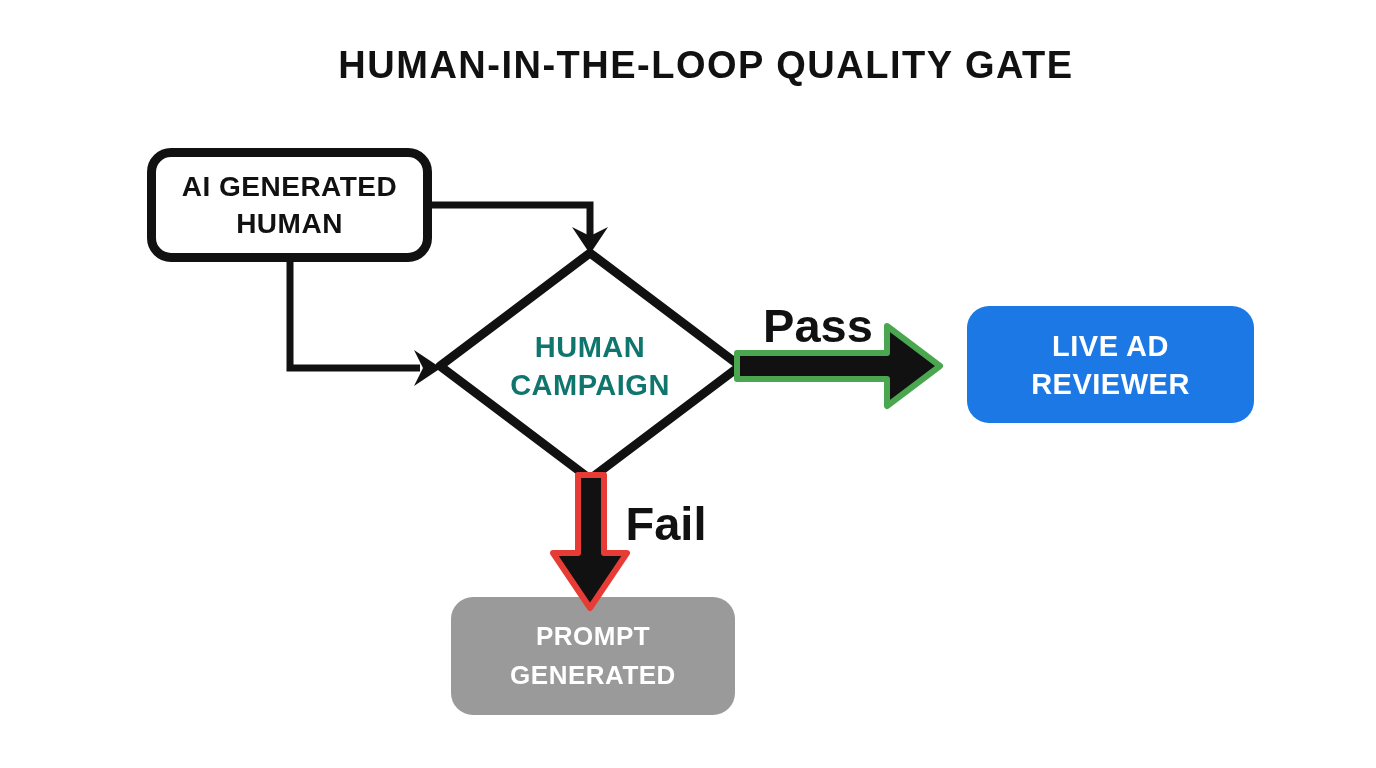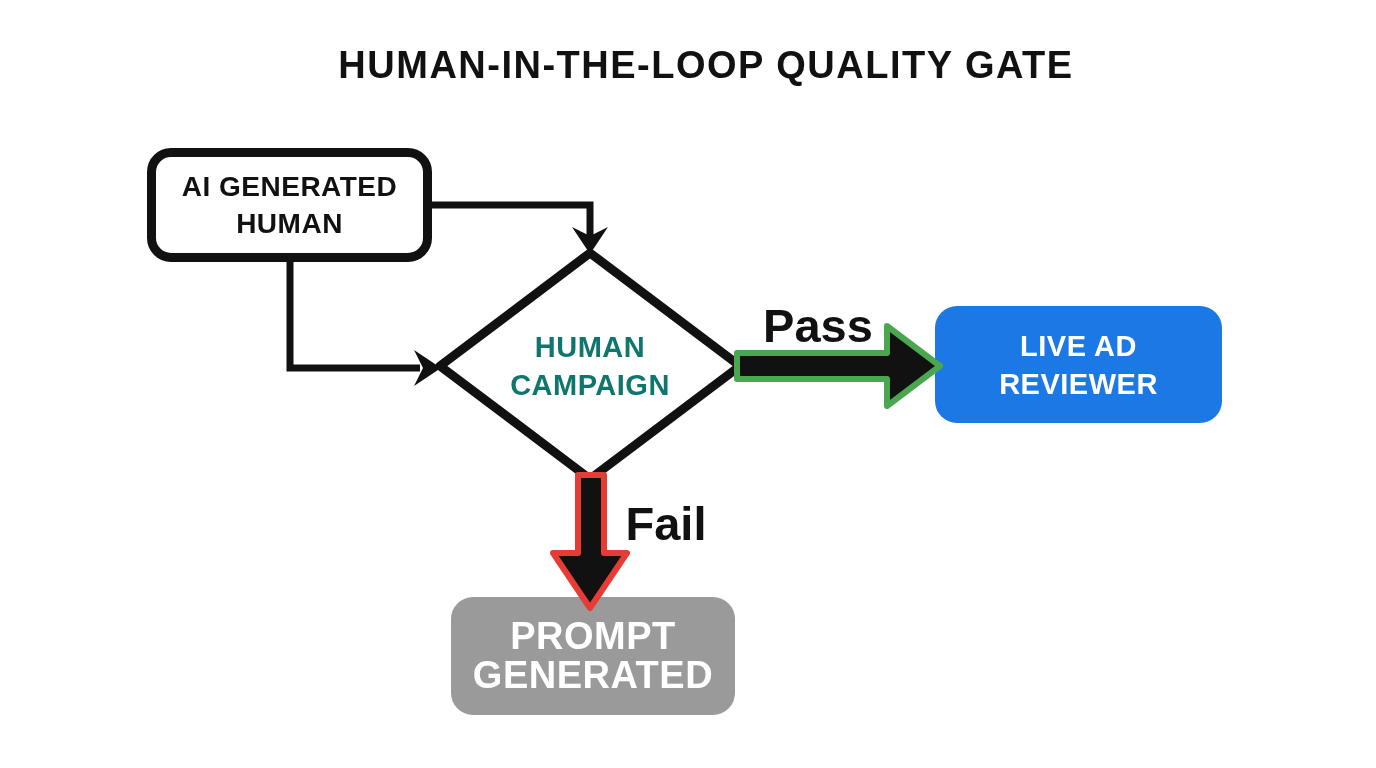--- a/index.html
+++ b/index.html
@@ -62,21 +62,21 @@
     font-size: 29px;
     line-height: 38px;
     letter-spacing: 0.5px;
   }
   .node-prompt {
     left: 451px; top: 597px;
     width: 284px; height: 118px;
     background: #9a9a9a;
     border-radius: 22px;
     color: #ffffff;
-    font-size: 38px;
+    font-size: 26px;
     line-height: 39px;
     letter-spacing: 0.5px;
   }
   .diamond-label {
     position: absolute;
     left: 465px; top: 328px;
     width: 250px;
     text-align: center;
     font-weight: bold;
     font-size: 29px;
@@ -121,21 +121,21 @@
   <div class="node node-ai">
     <span>AI GENERATED</span>
     <span>HUMAN</span>
   </div>
 
   <div class="diamond-label">
     <span>HUMAN</span>
     <span>CAMPAIGN</span>
   </div>
 
-  <div class="node node-live" style="background: rgb(27, 120, 228);">
+  <div class="node node-live" style="background: rgb(27, 120, 228); margin-left: 32px;">
     <span>LIVE AD</span>
     <span>REVIEWER</span>
   </div>
 
   <div class="node node-prompt" style="background: rgb(154, 154, 154);">
     <span>PROMPT</span>
     <span>GENERATED</span>
   </div>
 
   <div class="edge-label edge-label-fail">Fail</div>

